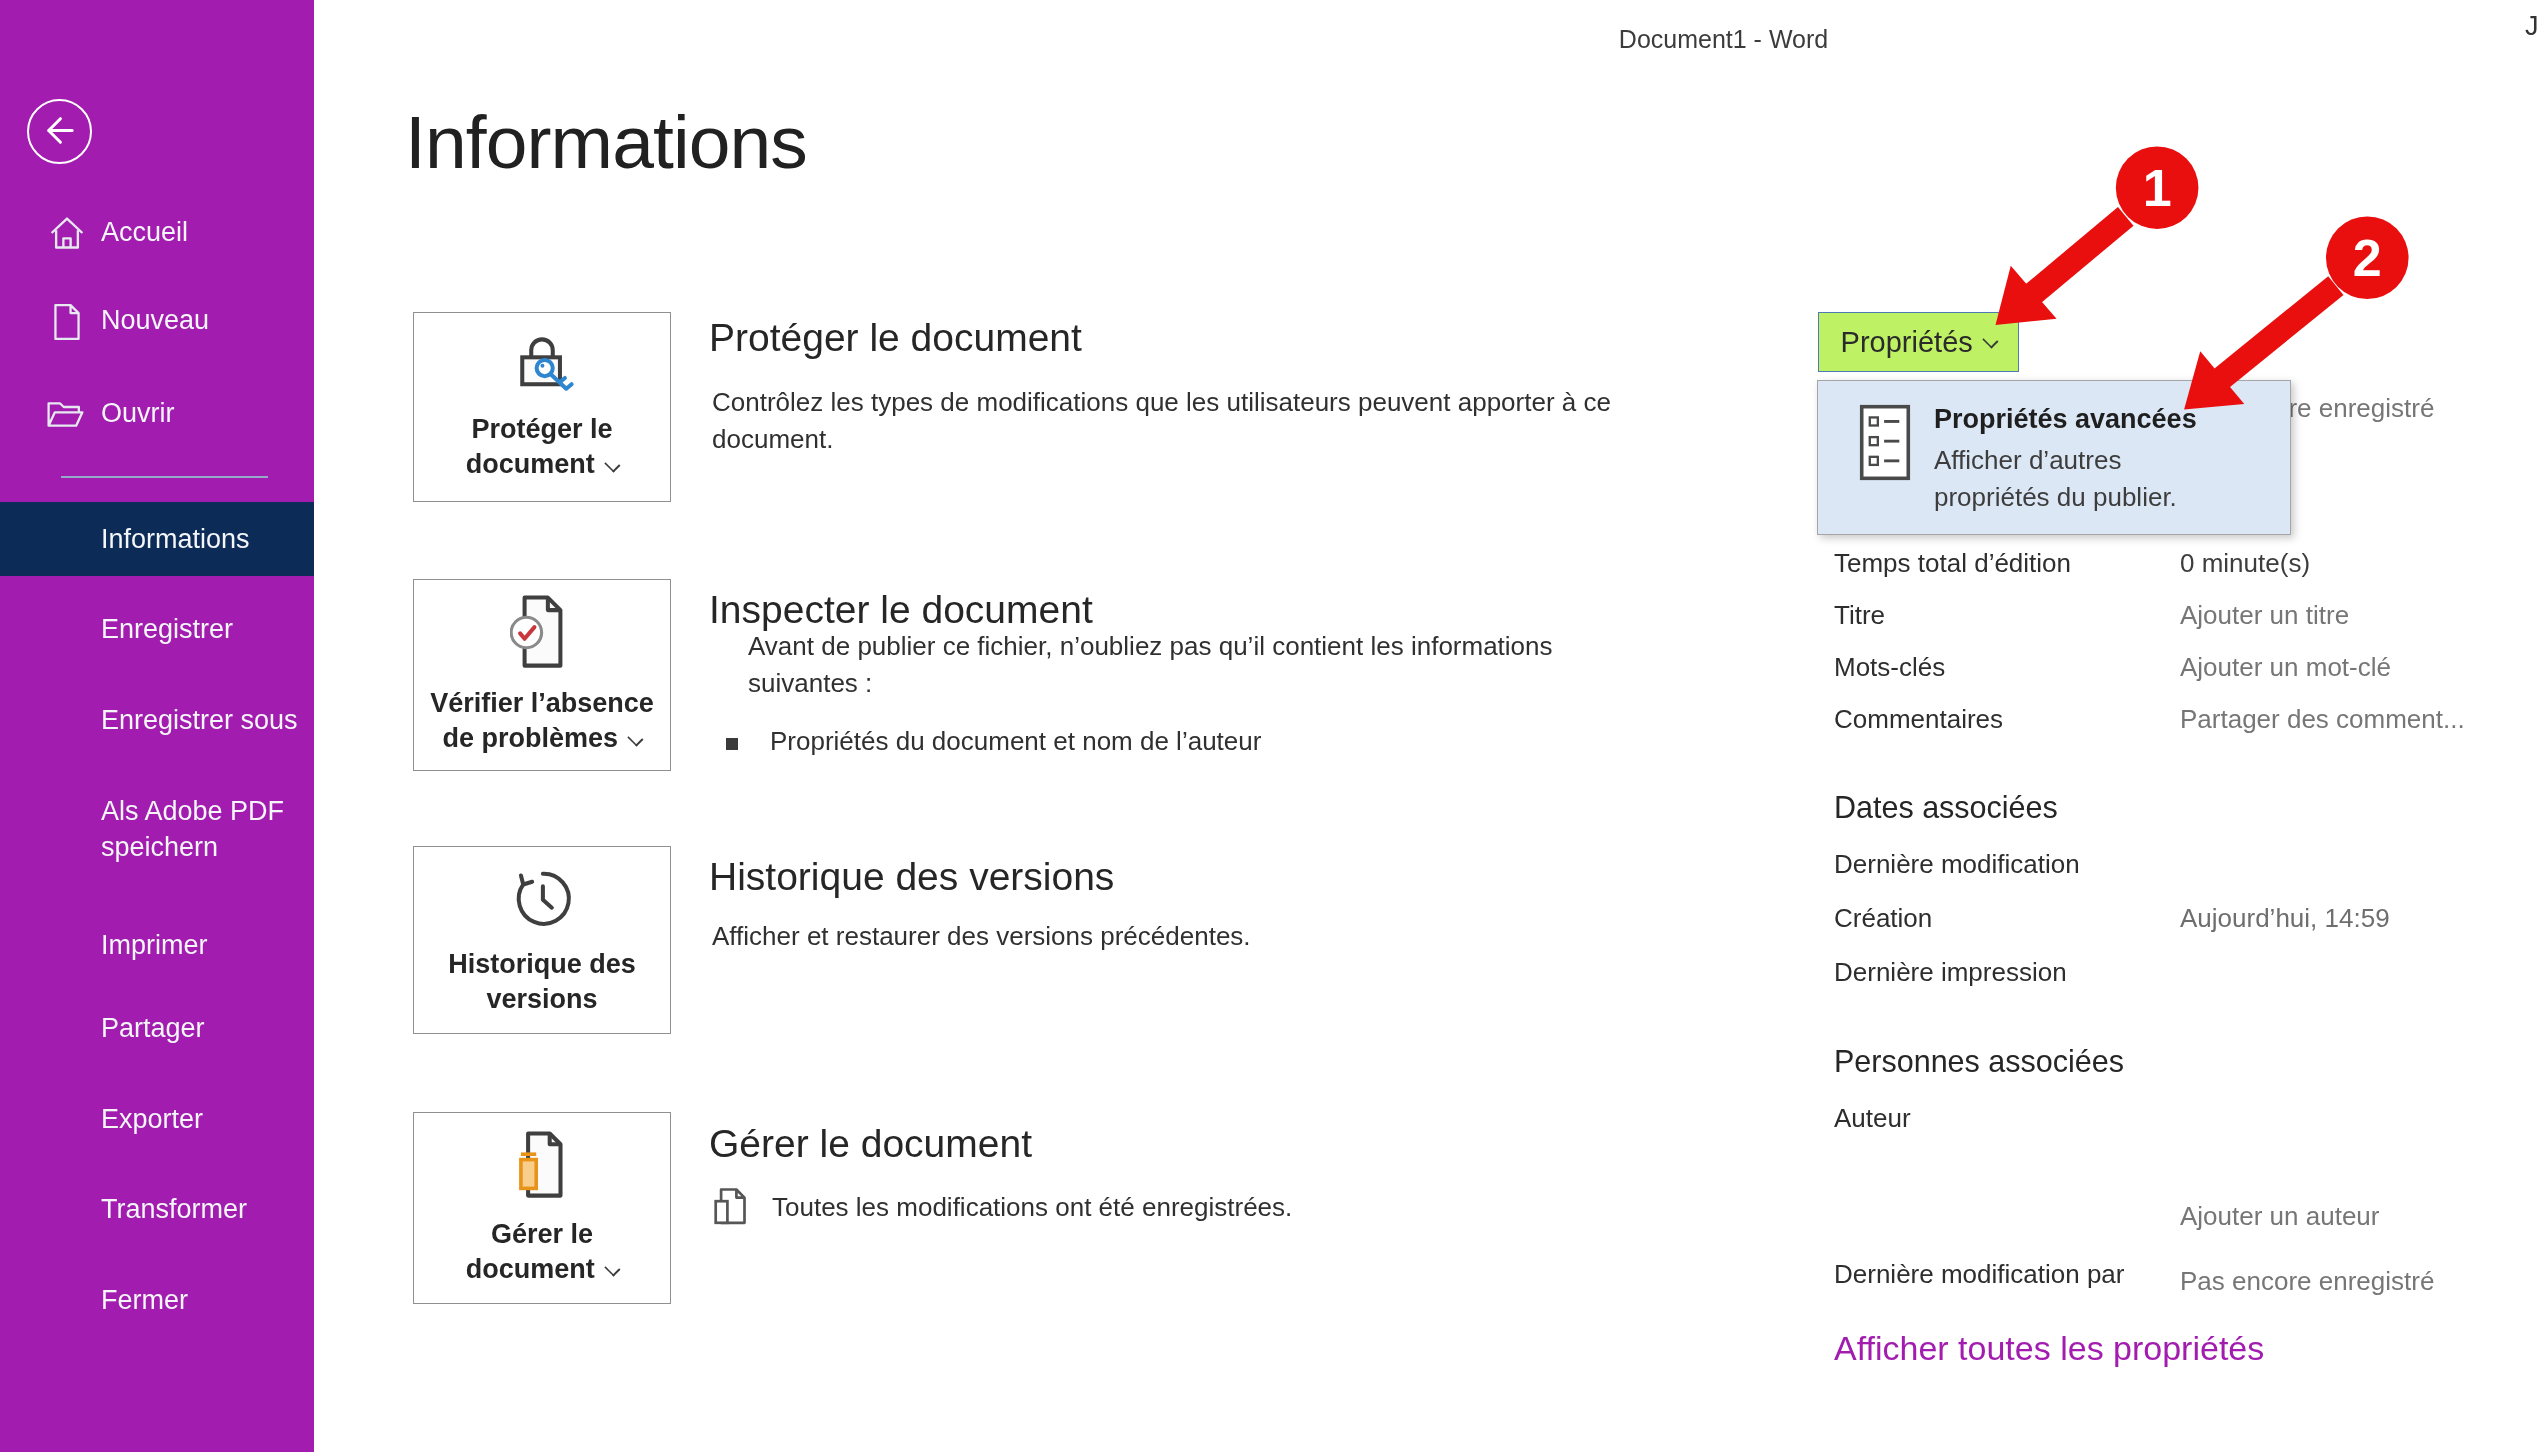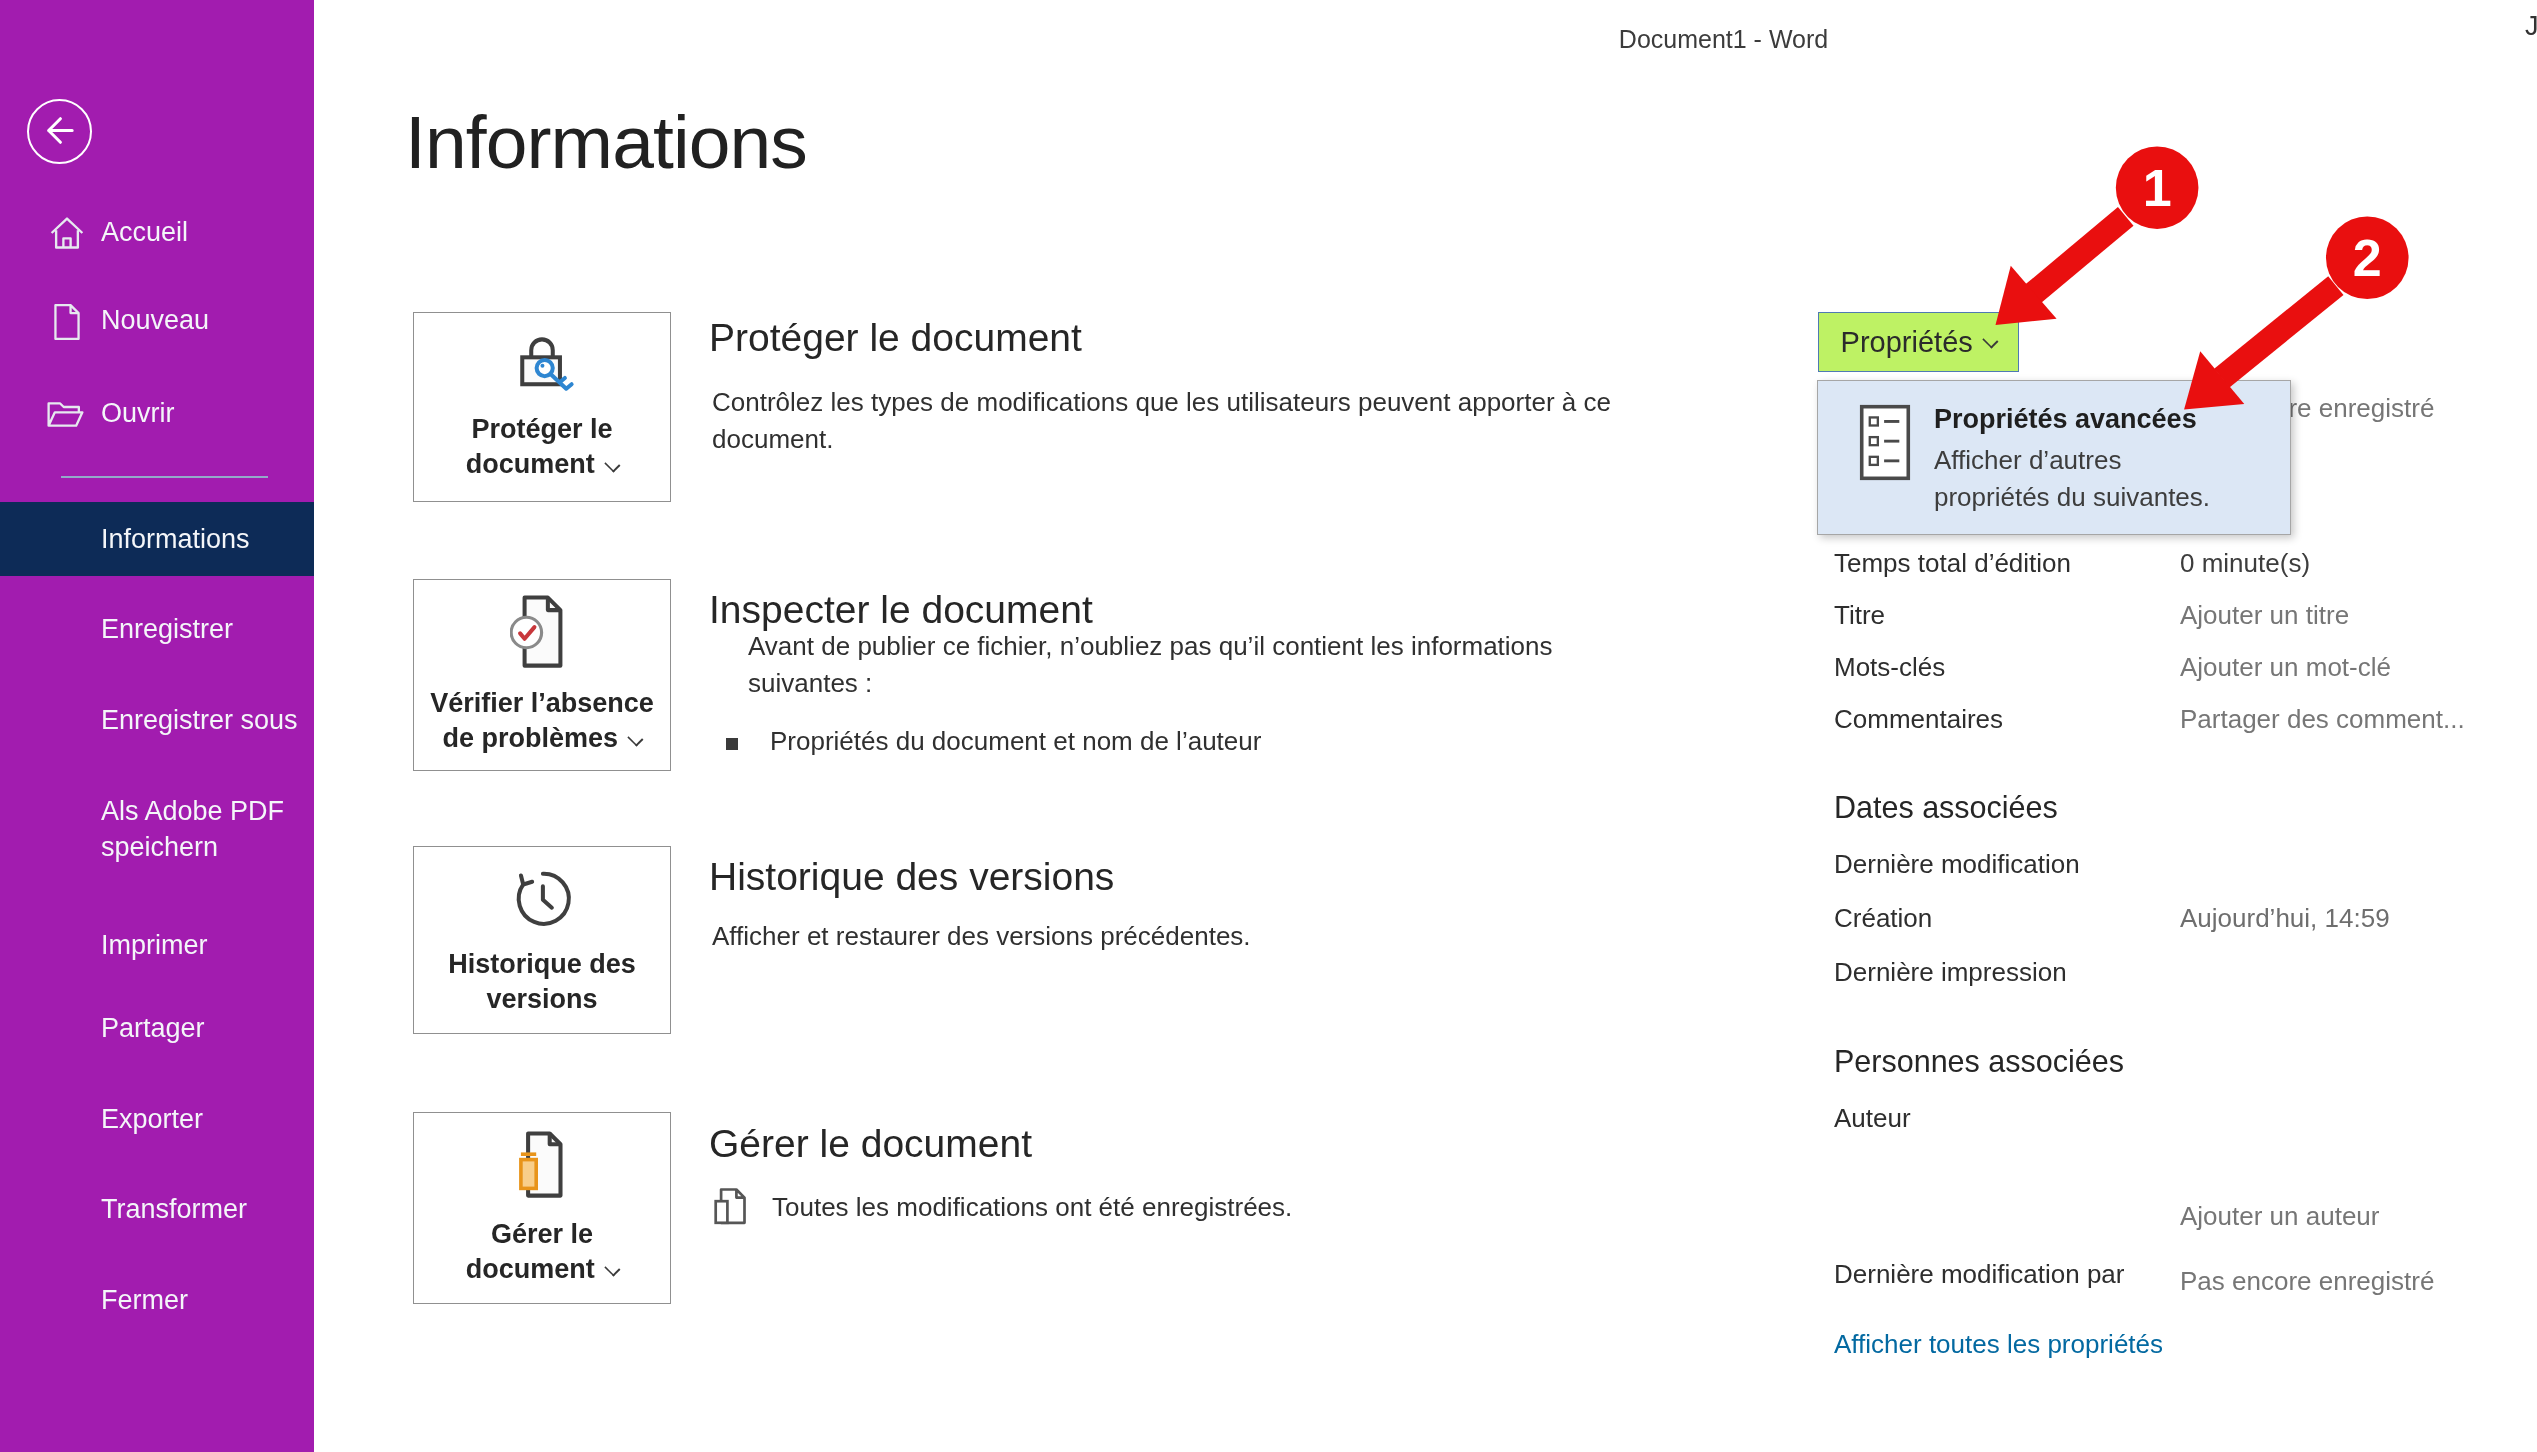--- a/index.html
+++ b/index.html
@@ -42,21 +42,21 @@
   .props-btn{position:absolute;left:1818px;top:312px;width:201px;height:60px;background:#bef264;
     border:1.8px solid #4f7ab3;box-sizing:border-box;display:flex;align-items:center;justify-content:center;
     font-size:29px;color:#2b2b2b;cursor:pointer;z-index:15;}
   .dropdown{position:absolute;left:1817px;top:380px;width:474px;height:155px;background:#dce7f5;
     border:1.8px solid #a6a6a6;box-sizing:border-box;box-shadow:2.7px 2.7px 8px rgba(0,0,0,.22);
     display:flex;align-items:flex-start;padding:23px 0 0 41px;z-index:20;cursor:pointer;}
   .dd-icon{margin-right:23px;flex:none;}
   .dd-title{font-size:27px;font-weight:bold;color:#1f1f1f;margin-bottom:7.2px;}
   .dd-desc{font-size:26px;color:#3d3d3d;line-height:37px;}
   .occluded{z-index:1;}
-  .show-all-link{position:absolute;left:1834px;top:1329px;font-size:26px;color:#0369a1;cursor:pointer;}
+  .show-all-link{position:absolute;left:1834px;top:1329px;font-size:34px;color:#a21caf;cursor:pointer;}
   .overlay{position:absolute;left:0;top:0;z-index:60;pointer-events:none;}
 </style>
 </head>
 <body>
 
 <div class="sidebar">
   <div class="back-btn">
     <span>
       <svg width="47" height="47" viewBox="0 0 52 52">
           <path d="M40 26 H14 M14 26 L27 13 M14 26 L27 39" stroke="#ffffff" stroke-width="3.4" fill="none" stroke-linecap="round" stroke-linejoin="round"></path>
@@ -186,21 +186,21 @@
         <line x1="28" y1="19.5" x2="45" y2="19.5" stroke="#4a4a4a" stroke-width="3.2"></line>
       <rect x="12" y="37" width="9" height="9" fill="#ffffff" stroke="#4a4a4a" stroke-width="2.6"></rect>
         <line x1="28" y1="41.5" x2="45" y2="41.5" stroke="#4a4a4a" stroke-width="3.2"></line>
       <rect x="12" y="59" width="9" height="9" fill="#ffffff" stroke="#4a4a4a" stroke-width="2.6"></rect>
         <line x1="28" y1="63.5" x2="45" y2="63.5" stroke="#4a4a4a" stroke-width="3.2"></line>
     </svg>
   </span>
   <span>
     <div class="dd-title">Propriétés avancées</div>
     <div class="dd-desc"><span>Afficher d’autres</span><br>
-    <span>propriétés du suivantes.</span></div>
+    <span>propriétés du publier.</span></div>
   </span>
 </div>
 
 <span class="prop-label" style="top:548px;">Temps total d’édition</span>
 <span class="prop-value dark" style="top:548px;">0 minute(s)</span>
 <span class="prop-label" style="top:600px;">Titre</span>
 <span class="prop-value" style="top:600px;">Ajouter un titre</span>
 <span class="prop-label" style="top:652px;">Mots-clés</span>
 <span class="prop-value" style="top:652px;">Ajouter un mot-clé</span>
 <span class="prop-label" style="top:704px;">Commentaires</span>

